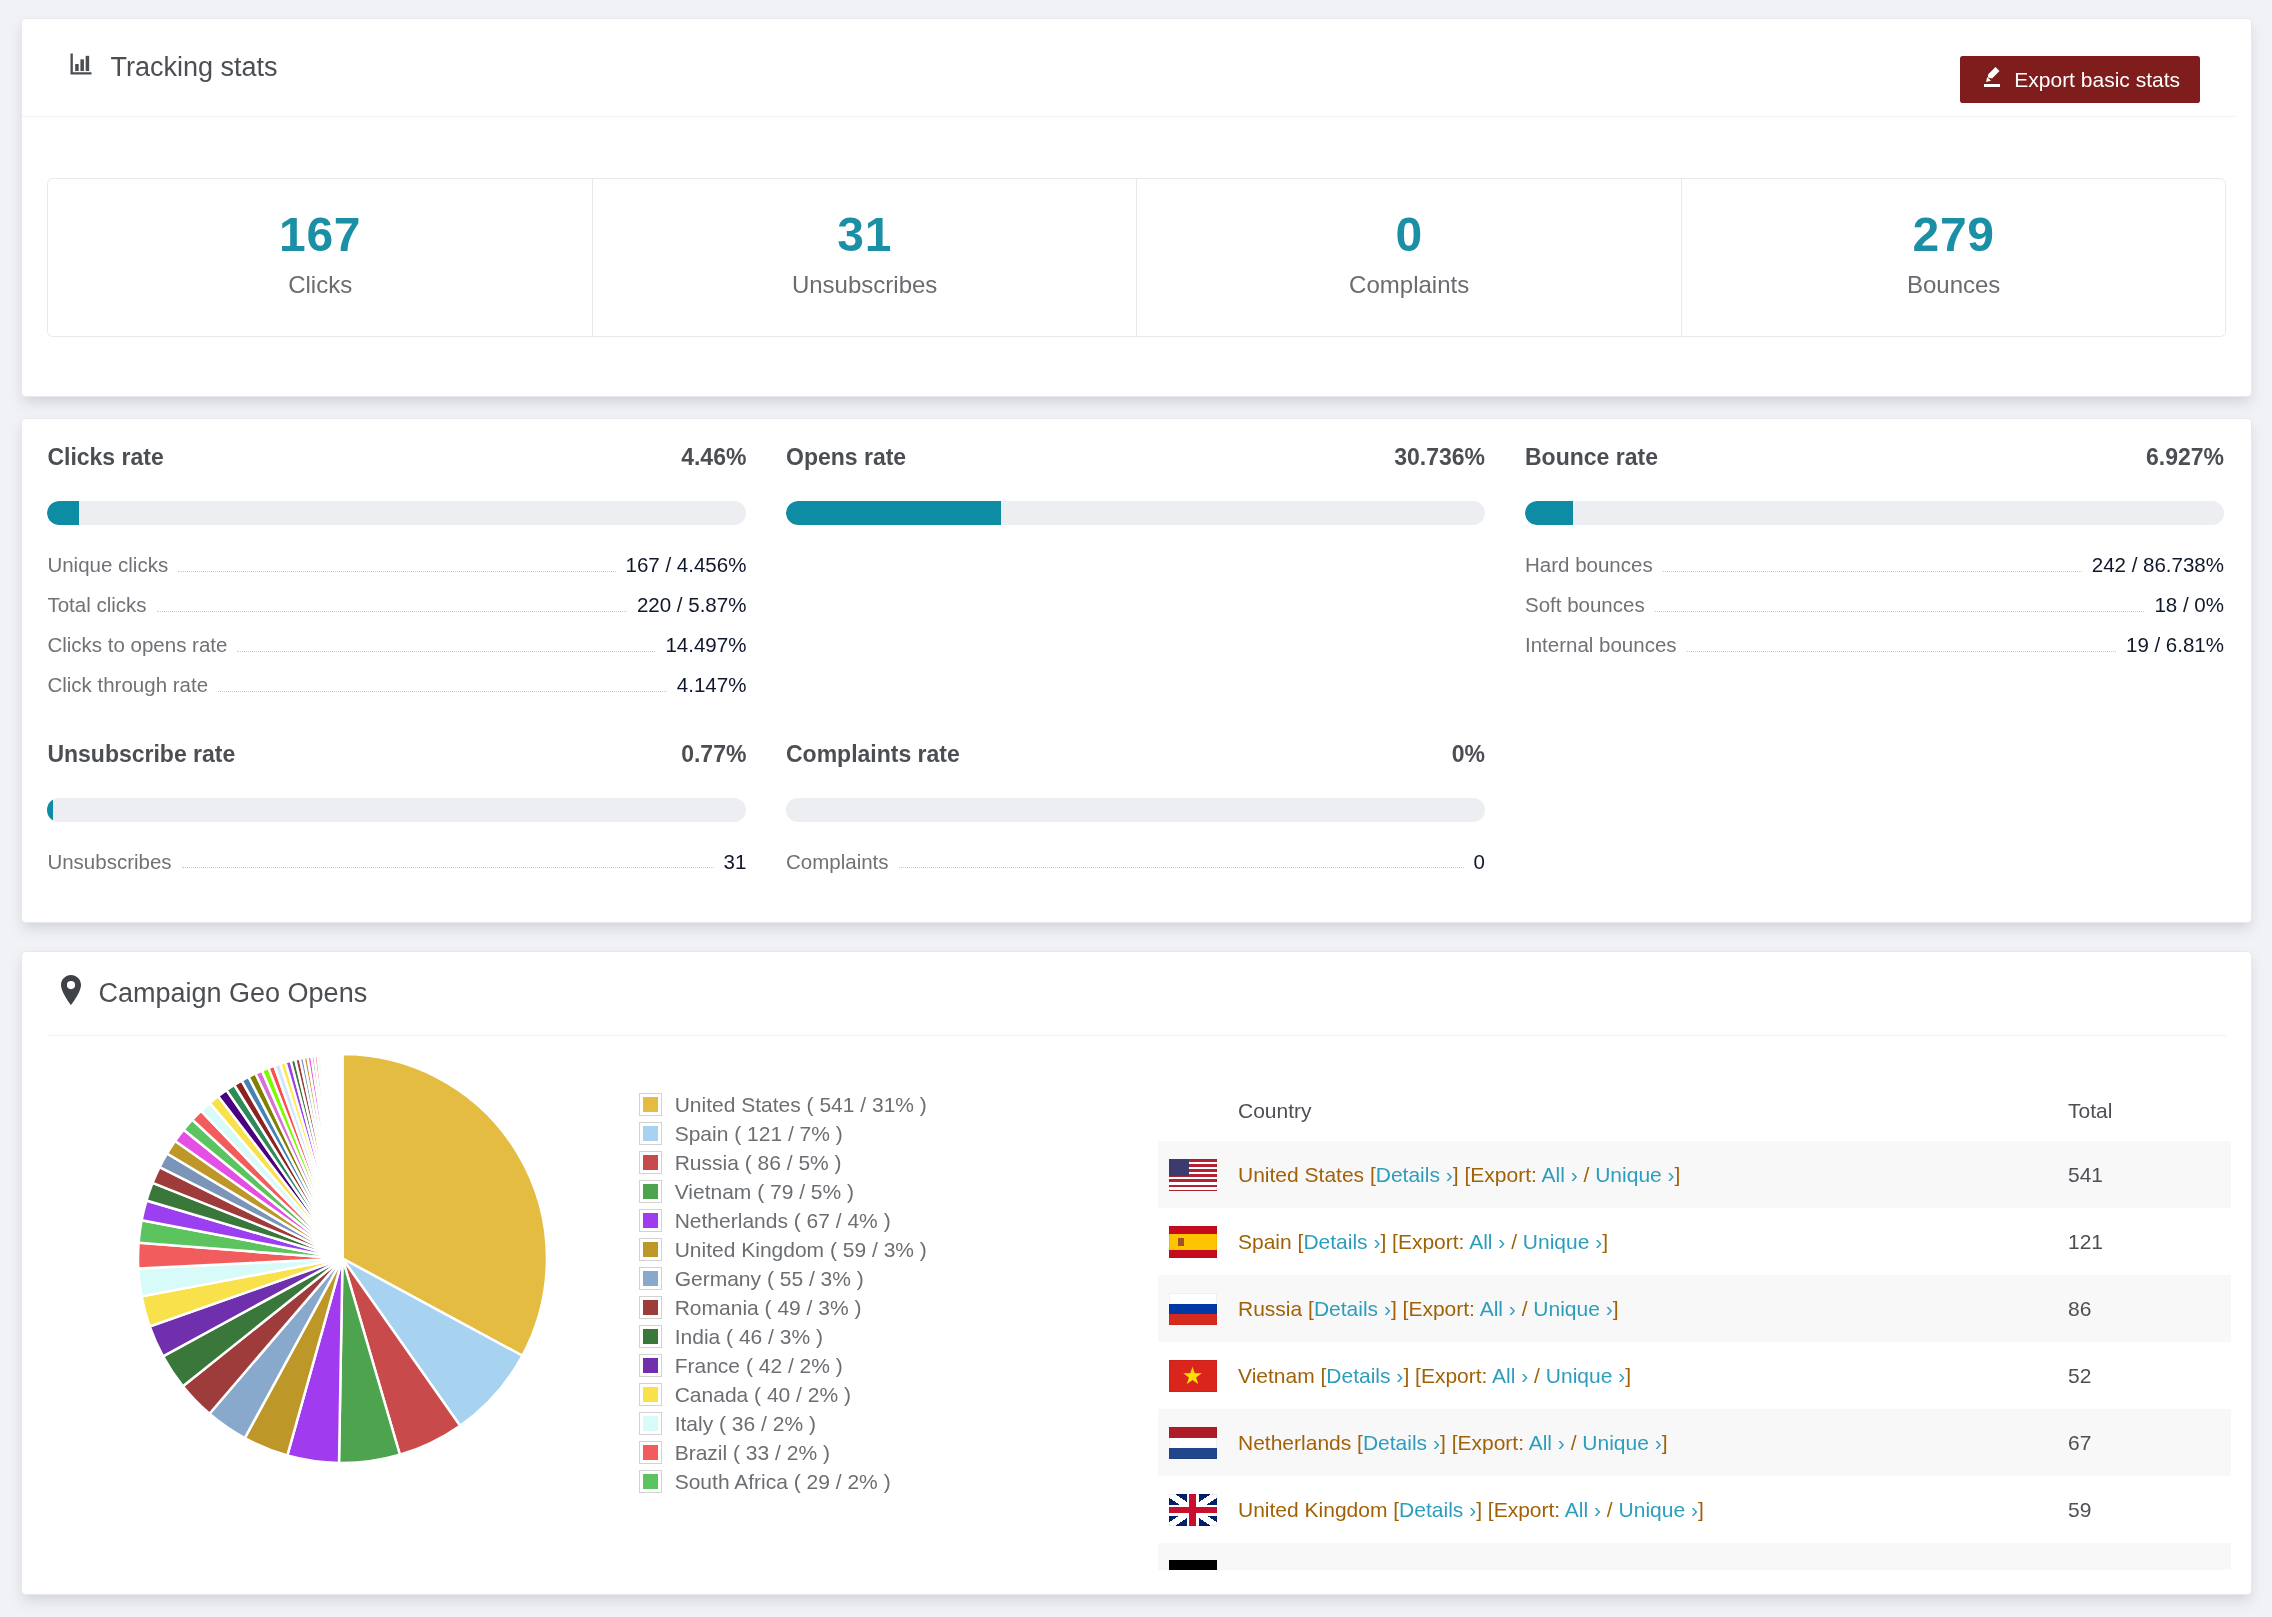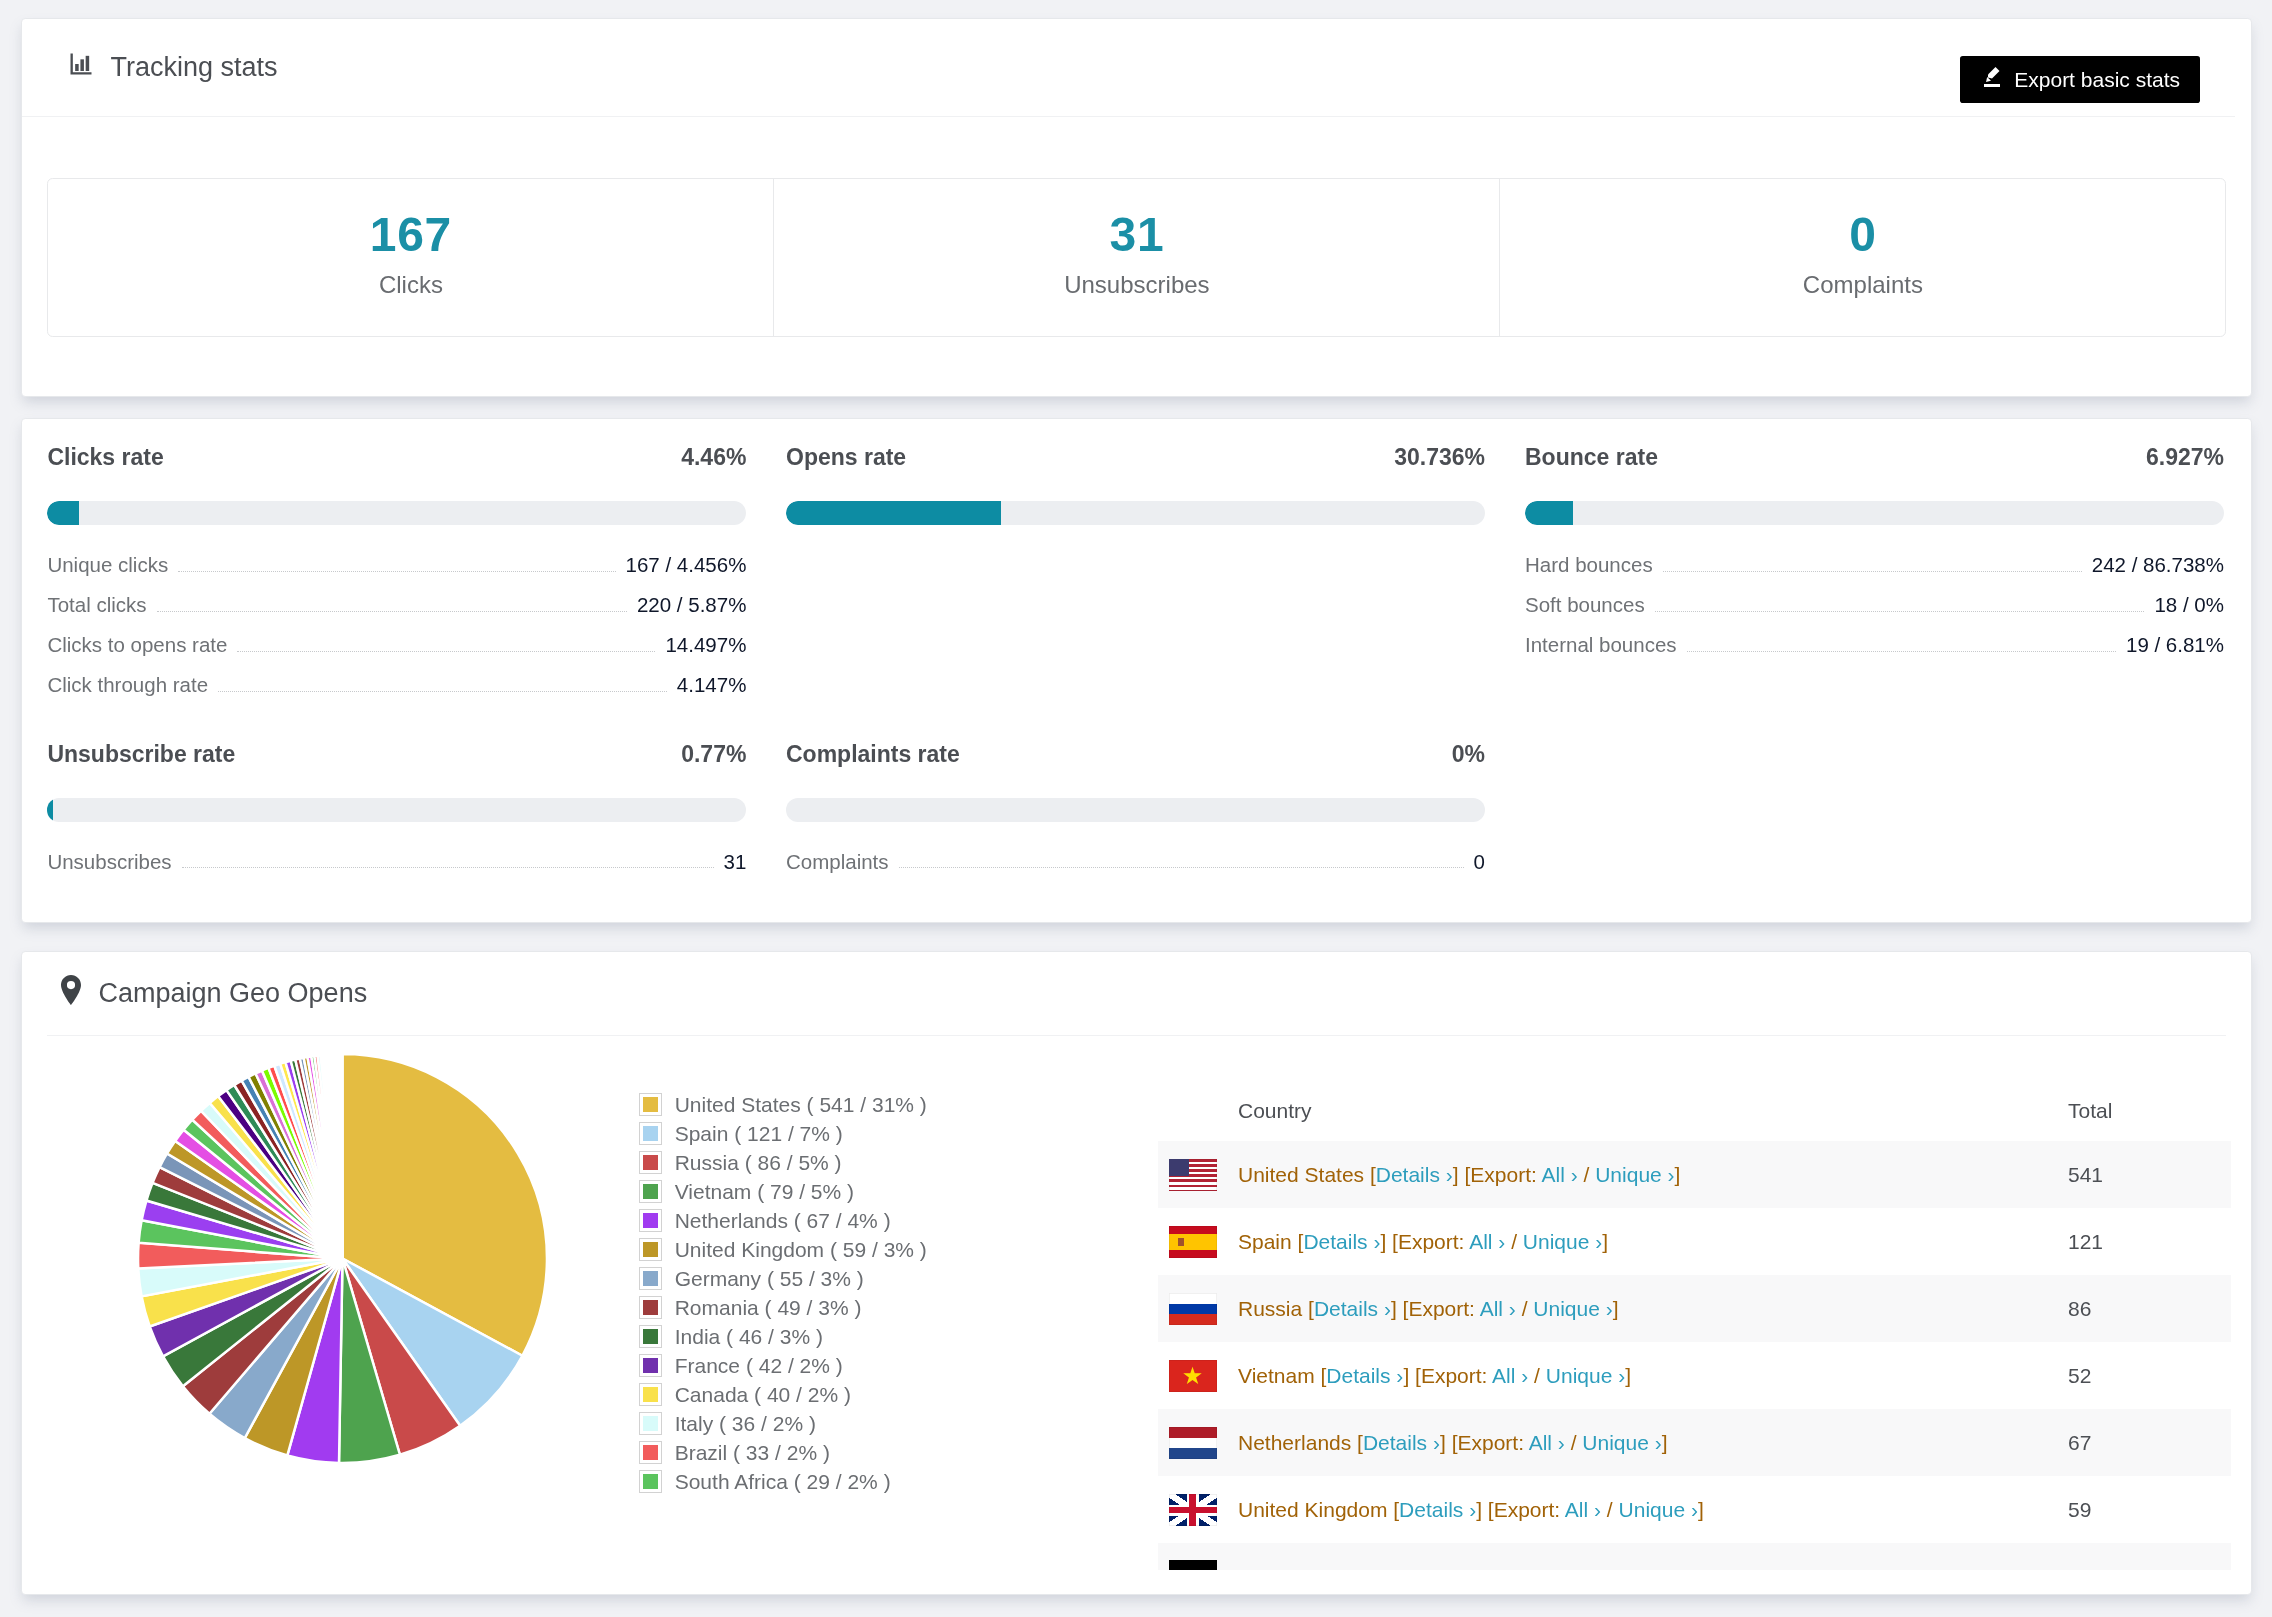--- a/index.html
+++ b/index.html
@@ -5,21 +5,21 @@
   html,body{margin:0;padding:0;width:2273px;height:1618px;overflow:hidden;
     background:#f1f2f5;font-family:"Liberation Sans",sans-serif;}
   .card{position:absolute;background:#fff;border:0.7px solid #e6e8eb;border-radius:4.2px;
     box-shadow:0 7px 12.7px -2.8px rgba(130,140,158,.30);}
   
   #card-tracking{left:21px;top:18.4px;width:2229px;height:377px;}
   .card-header{position:absolute;left:0;right:16px;top:0;height:97px;border-bottom:1.4px solid #f0f1f3;}
   .card-title{position:absolute;left:45px;top:0;height:97px;display:flex;align-items:center;gap:15.5px;
     font-size:27px;font-weight:500;color:#4b4e53;}
   .export-btn{position:absolute;right:35px;top:37px;height:47px;display:flex;align-items:center;gap:10px;
-    background:#000000;color:#fff;border:none;border-radius:2.8px;font-size:21px;padding:0 20px;
+    background:#7f1d1d;color:#fff;border:none;border-radius:2.8px;font-size:21px;padding:0 20px;
     font-family:"Liberation Sans",sans-serif;cursor:pointer;}
   #stats-box{position:absolute;left:25.4px;top:159px;width:2177px;height:157px;
     border:1.4px solid #e8e9eb;border-radius:5.6px;display:flex;background:#fff;}
   .stat{flex:1;text-align:center;padding-top:28px;}
   .stat + .stat{border-left:1.4px solid #e8e9eb;}
   .stat .num{font-size:48px;font-weight:700;color:#1b8fa6;letter-spacing:0.7px;}
   .stat .lbl{font-size:24px;color:#696c70;margin-top:8.5px;}
   
   #card-rates{left:21px;top:418px;width:2229px;height:503px;}
   .rate-col{position:absolute;width:699px;}
@@ -109,20 +109,24 @@
         <div class="lbl">Clicks</div>
       </div>
       <div class="stat">
         <div class="num">31</div>
         <div class="lbl">Unsubscribes</div>
       </div>
       <div class="stat">
         <div class="num">0</div>
         <div class="lbl">Complaints</div>
       </div>
+      <div class="stat">
+        <div class="num">279</div>
+        <div class="lbl">Bounces</div>
+      </div>
     </div>
 </section>
 
 <section class="card" id="card-rates">
     <div class="rate-col" style="left: 25.4px; top: 25.4px;">
       <div class="rate-head">
         <span>Clicks rate</span>
         <span>4.46%</span>
       </div>
       <div class="bar-track">

